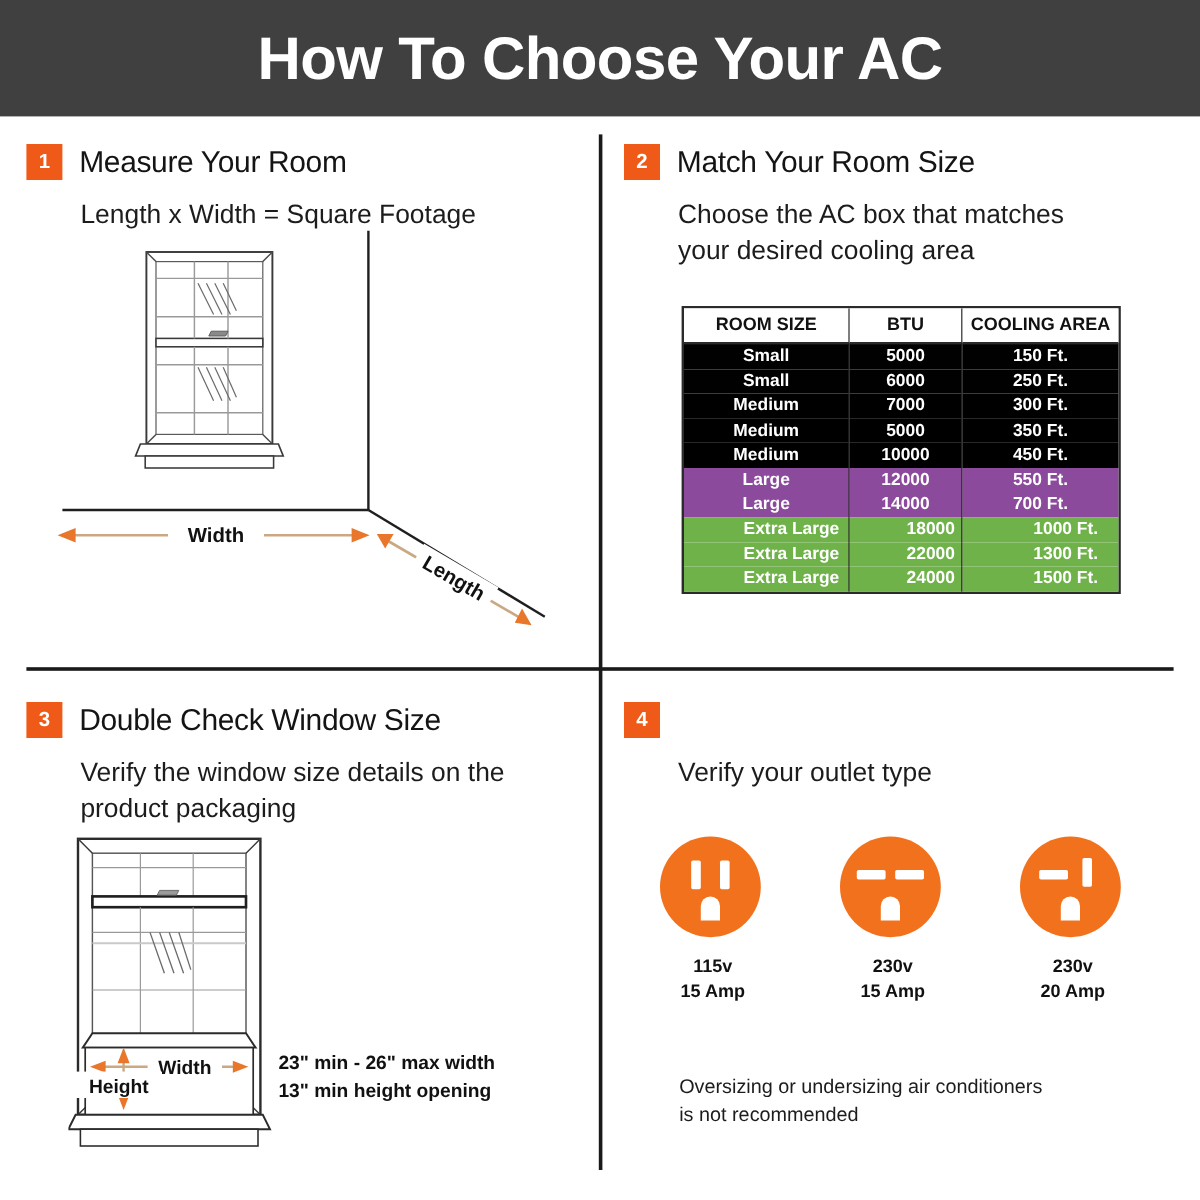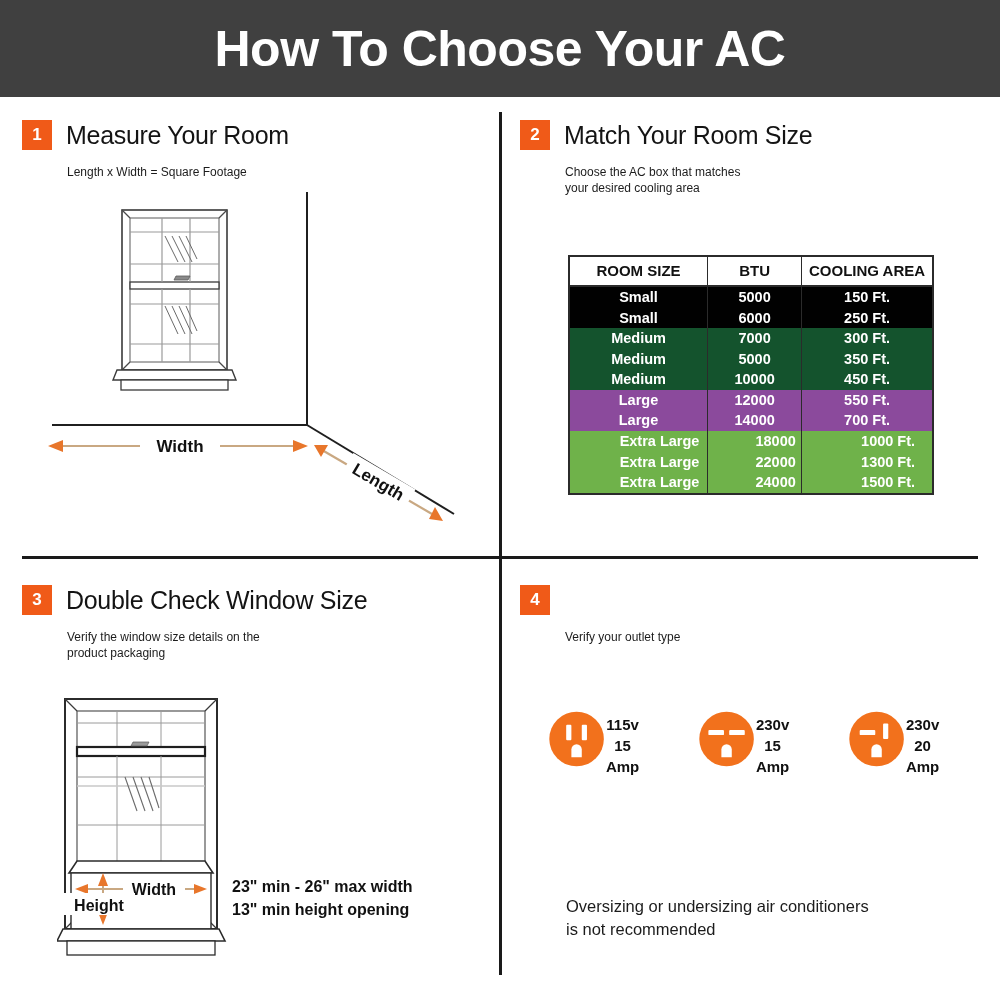--- a/index.html
+++ b/index.html
@@ -48,21 +48,21 @@
     color: #fff; font-weight: bold; font-size: 17px;
     display: flex; align-items: center; justify-content: center;
     flex: 0 0 30px;
   }
   .step-title {
     font-size: 25px; font-weight: normal; color: #141414;
     letter-spacing: -0.3px; white-space: nowrap;
   }
   .step-sub {
     margin-top: 14px; margin-left: 45px;
-    font-size: 12px; color: #1c1c1c; line-height: 1.35;
+    font-size: 22px; color: #1c1c1c; line-height: 1.35;
   }
 
   
   #btu-table-wrap {
     position: absolute; left: 48px; top: 135px;
     width: 366px; border: 2px solid #2b2b2b; background:#fff;
   }
   table.btu { border-collapse: collapse; width: 100%; table-layout: fixed; }
   table.btu th, table.btu td {
     text-align: center; font-weight: bold; font-size: 14.5px;
@@ -73,40 +73,40 @@
     padding: 4px 0 5px; border-bottom: 2px solid #2b2b2b;
   }
   table.btu th:nth-child(1), table.btu td:nth-child(1) { width: 38%; margin-left: 16px; }
   table.btu th:nth-child(2), table.btu td:nth-child(2) { width: 26%; }
   table.btu th:nth-child(3), table.btu td:nth-child(3) { width: 36%; }
   table.btu th:nth-child(2), table.btu td:nth-child(2),
   table.btu th:nth-child(3), table.btu td:nth-child(3) {
     border-left: 1.5px solid #2b2b2b;
   }
   tr.band-small td   { background:#010101; color:#ffffff; }
-  tr.band-medium td  { background:#14532d; color:#ffffff; }
+  tr.band-medium td  { background:#000000; color:#ffffff; }
   tr.band-large td   { background:#8B4A9C; color:#ffffff; }
   tr.band-xlarge td  { background:#6FB24A; color:#ffffff;padding-left:42px; }
 
   
   #room-diagram { position: absolute; left: 0px; top: 72px; width: 470px; height: 330px; }
 
   
   #window-diagram { position: absolute; left: 35px; top: 108px; width: 200px; height: 270px; }
   #window-notes {
     position: absolute; left: 210px; top: 290px;
     font-size: 16px; font-weight: bold; color: #111; line-height: 1.45;
   }
 
   
   #outlets {
     position: absolute; left: 28px; top: 110px;
     width: 420px; display: flex; justify-content: flex-start; gap: 58px;
   }
-  .outlet-item { width: 92px; display: flex; align-items: center; }
+  .outlet-item { width: 92px; display: flex; flex-direction: column; }
   .outlet-caption {
     margin-top: 12px; text-align: center; font-size: 15px;
     font-weight: bold; color: #111; line-height: 1.4;
   }
   #electrical-note {
     position: absolute; left: 46px; top: 310px;
     font-size: 16.5px; color: #1c1c1c; line-height: 1.4;
   }
 </style>
 </head>

